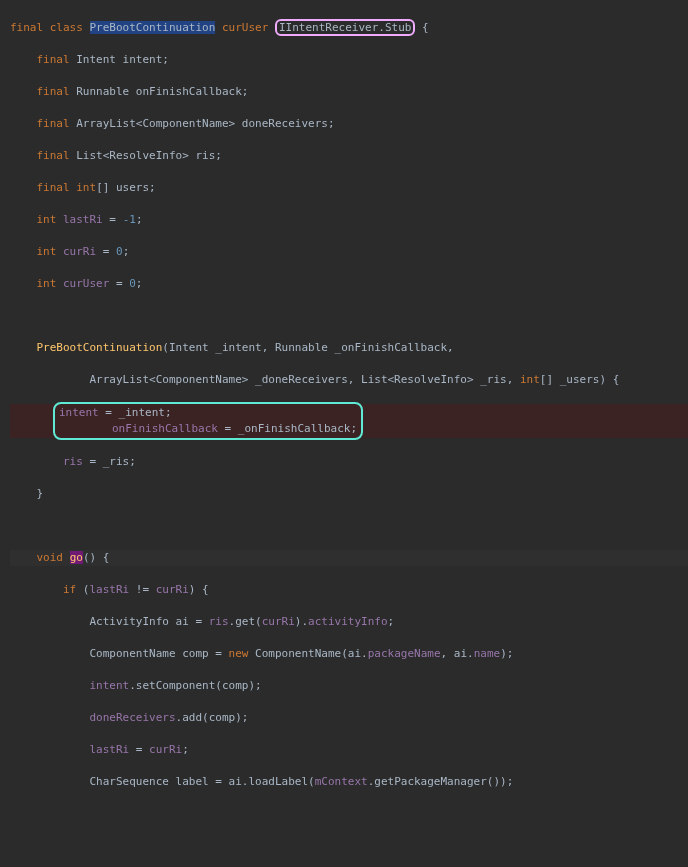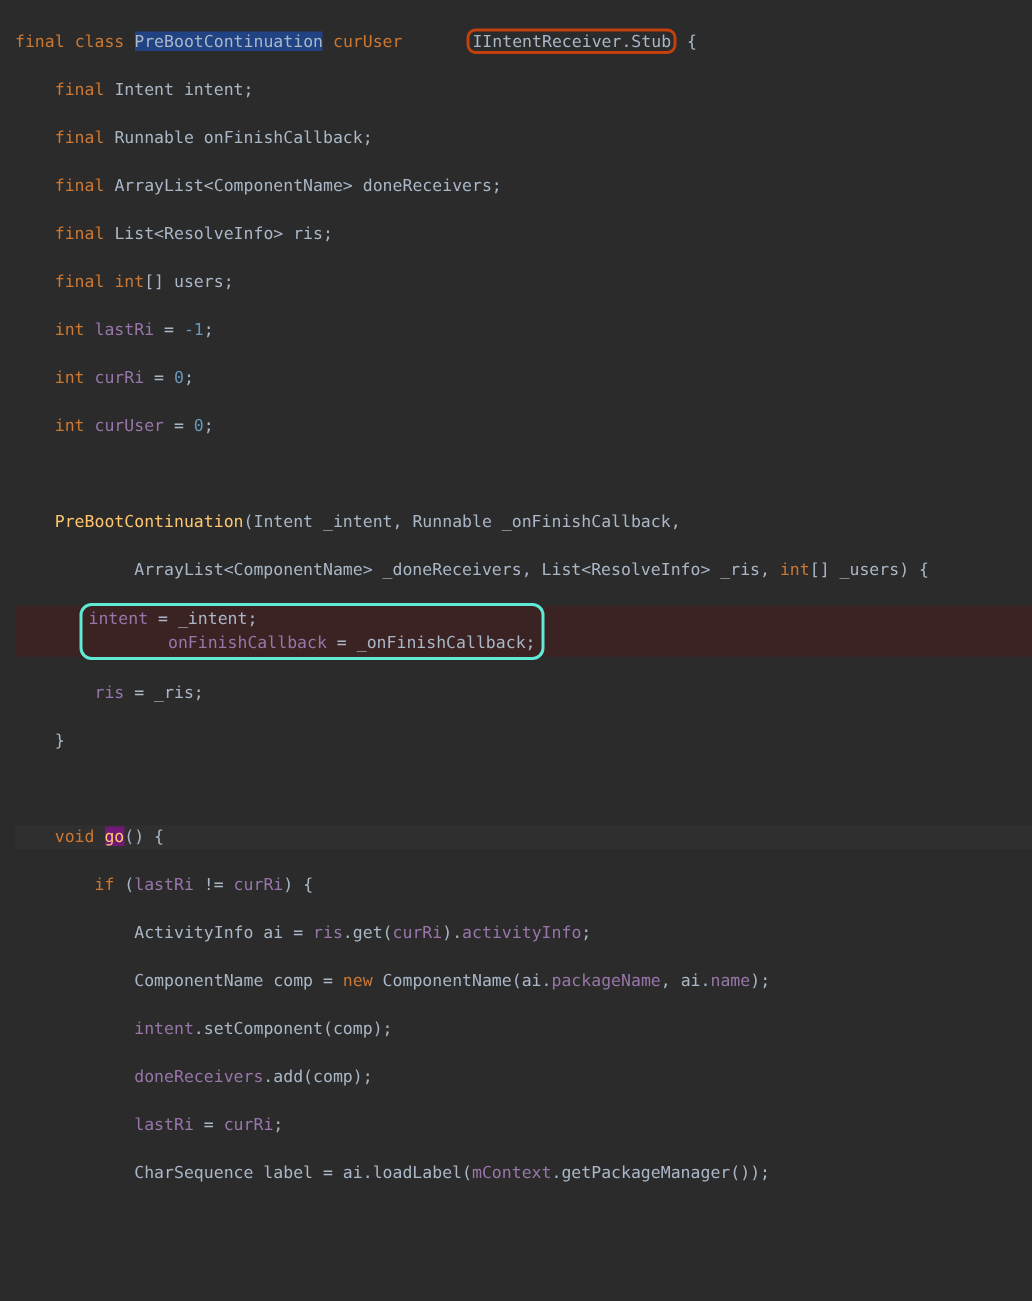--- a/index.html
+++ b/index.html
@@ -21,24 +21,23 @@
   .method { color: #ffc66d; }   
   .num { color: #6897bb; }
   .sel { background: #214283; }
   .box {
     border: 2px solid #5eead4;
     border-radius: 8px;
     padding: 0 2px;
     margin: -2px -4px;
   }
   .box-inline {
-    border: 2px solid #c2410c;
+    border: 2px solid #f0abfc;
     border-radius: 6px;
     padding: 0 2px;
-    margin-left: 36px;
   }
   .hlrow { background: #3b2323; }
   .hlrow2 { background: #2f2f2f; }
   .warn { background: #701a75; margin-top: 29px; }
   .line { display:block; }
 </style>
 </head>
 <body>
 
 <div class="code">

